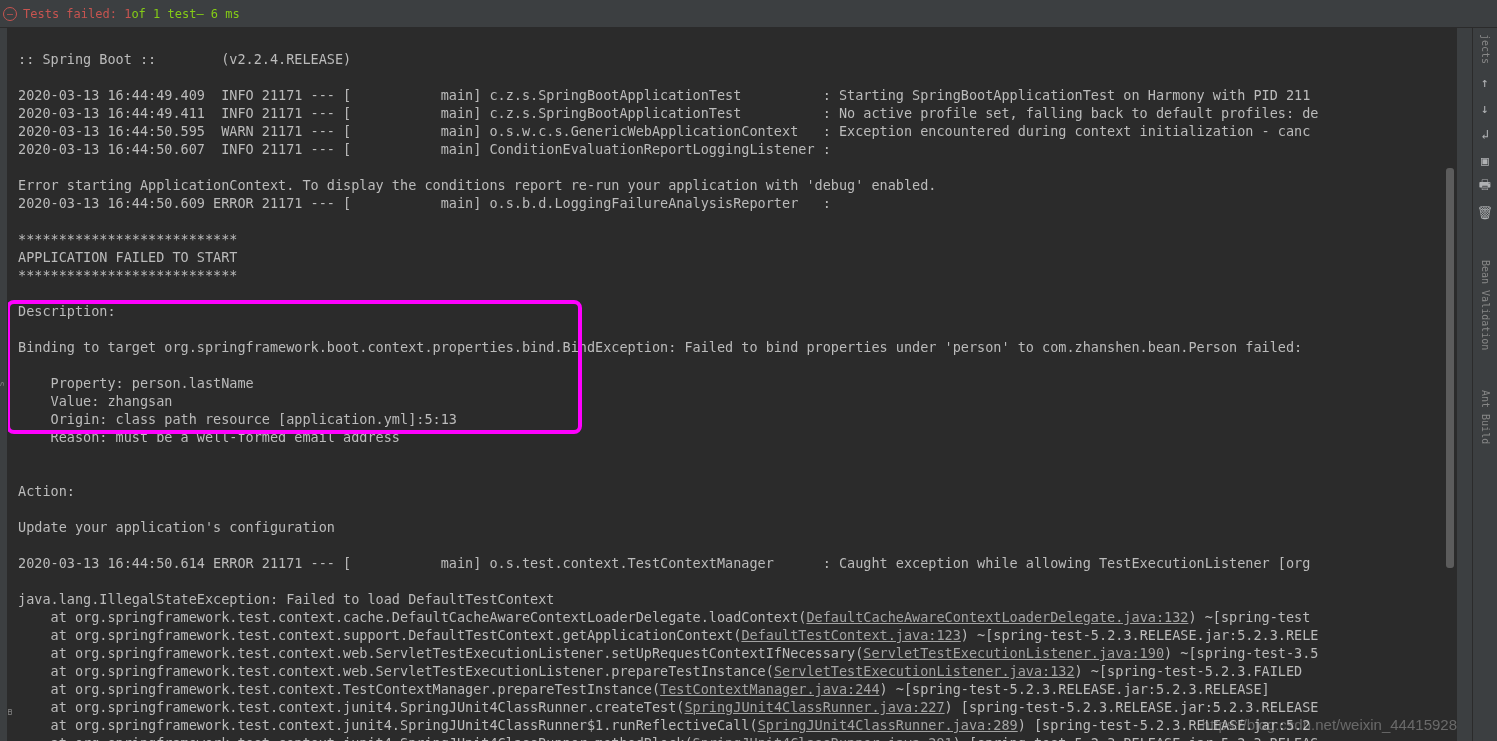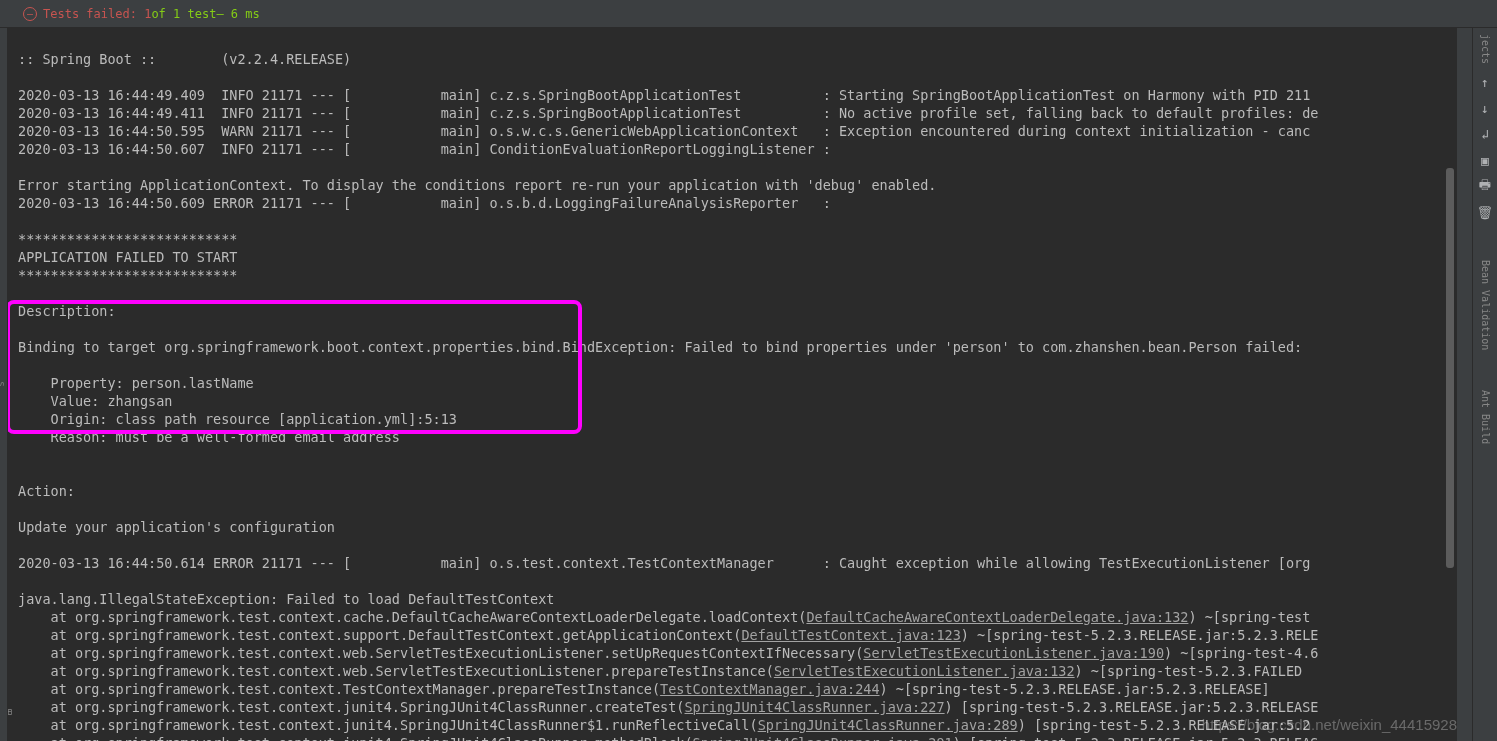--- a/index.html
+++ b/index.html
@@ -12,21 +12,21 @@
     width: 1497px;
     height: 741px;
     position: relative;
   }
   .header {
     height: 28px;
     background: #3c3f41;
     border-bottom: 1px solid #2b2b2b;
     display: flex;
     align-items: center;
-    padding-left: 23px;
+    padding-left: 3px;
     font-size: 12px;
   }
   .left-gutter {
     position: absolute;
     left: 0;
     top: 28px;
     width: 8px;
     height: 713px;
     background: #3c3f41;
     border-right: 1px solid #2b2b2b;
@@ -176,21 +176,21 @@
 
 <span>Action:</span>
 
 <span>Update your application's configuration</span>
 
 <span>2020-03-13 16:44:50.614 ERROR 21171 --- [           main] o.s.test.context.TestContextManager      : Caught exception while allowing TestExecutionListener [org</span>
 
 <span>java.lang.IllegalStateException: Failed to load DefaultTestContext</span>
 <span>    at org.springframework.test.context.cache.DefaultCacheAwareContextLoaderDelegate.loadContext(</span><a>DefaultCacheAwareContextLoaderDelegate.java:132</a><span>) ~[spring-test</span>
 <span>    at org.springframework.test.context.support.DefaultTestContext.getApplicationContext(</span><a>DefaultTestContext.java:123</a><span>) ~[spring-test-5.2.3.RELEASE.jar:5.2.3.RELE</span>
-<span>    at org.springframework.test.context.web.ServletTestExecutionListener.setUpRequestContextIfNecessary(</span><a>ServletTestExecutionListener.java:190</a><span>) ~[spring-test-4.6</span>
+<span>    at org.springframework.test.context.web.ServletTestExecutionListener.setUpRequestContextIfNecessary(</span><a>ServletTestExecutionListener.java:190</a><span>) ~[spring-test-3.5</span>
 <span>    at org.springframework.test.context.web.ServletTestExecutionListener.prepareTestInstance(</span><a>ServletTestExecutionListener.java:132</a><span>) ~[spring-test-5.2.3.FAILED</span>
 <span>    at org.springframework.test.context.TestContextManager.prepareTestInstance(</span><a>TestContextManager.java:244</a><span>) ~[spring-test-5.2.3.RELEASE.jar:5.2.3.RELEASE]</span>
 <span>    at org.springframework.test.context.junit4.SpringJUnit4ClassRunner.createTest(</span><a>SpringJUnit4ClassRunner.java:227</a><span>) [spring-test-5.2.3.RELEASE.jar:5.2.3.RELEASE</span>
 <span>    at org.springframework.test.context.junit4.SpringJUnit4ClassRunner$1.runReflectiveCall(</span><a>SpringJUnit4ClassRunner.java:289</a><span>) [spring-test-5.2.3.RELEASE.jar:5.2</span>
 <span>    at org.springframework.test.context.junit4.SpringJUnit4ClassRunner.methodBlock(</span><a>SpringJUnit4ClassRunner.java:291</a><span>) [spring-test-5.2.3.RELEASE.jar:5.2.3.RELEAS</span>
 
 <div class="hl-box" style="left:-2px; top:272px; width:576px; height:134px;"></div>
 <div class="expand-icon">⊞</div>
 </div>
 

